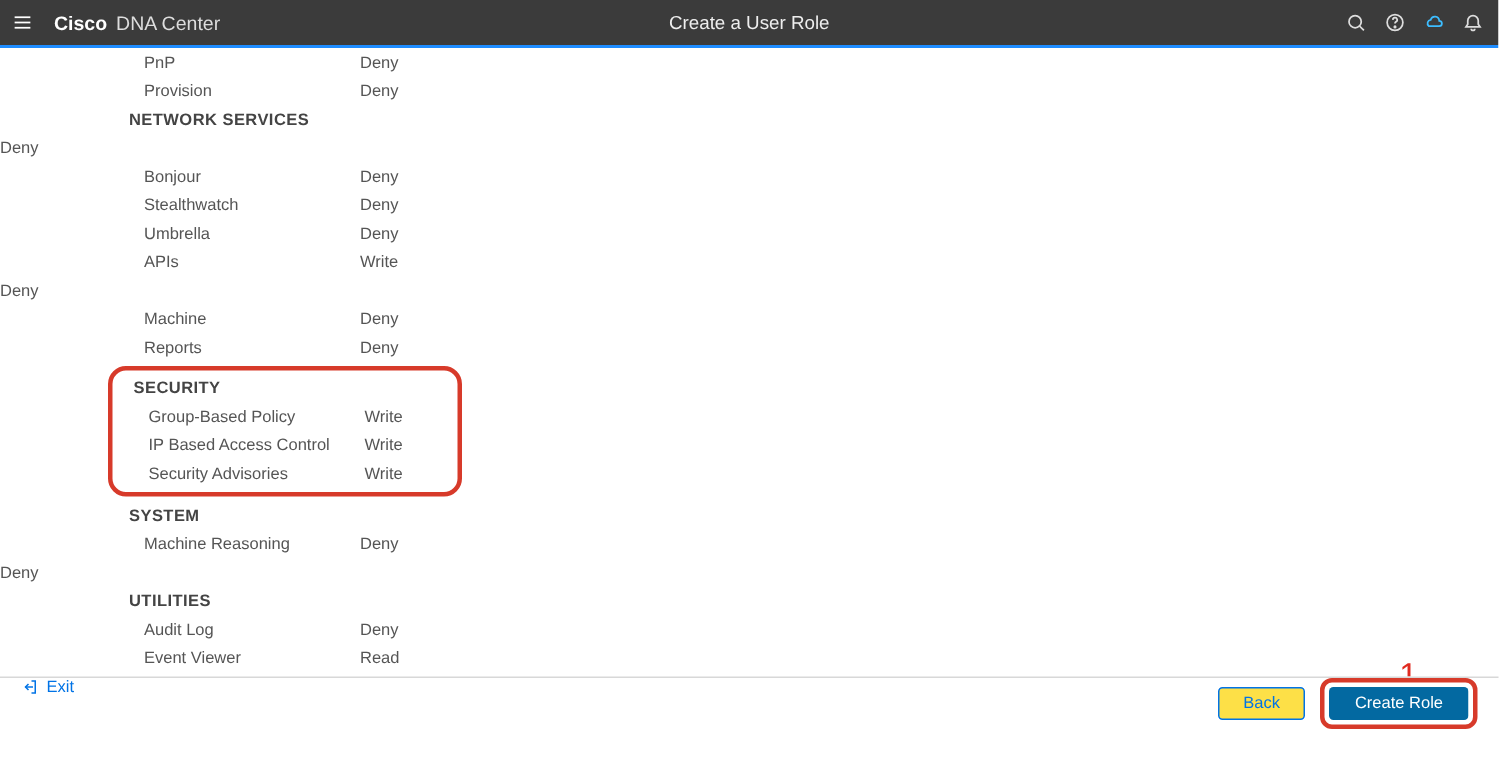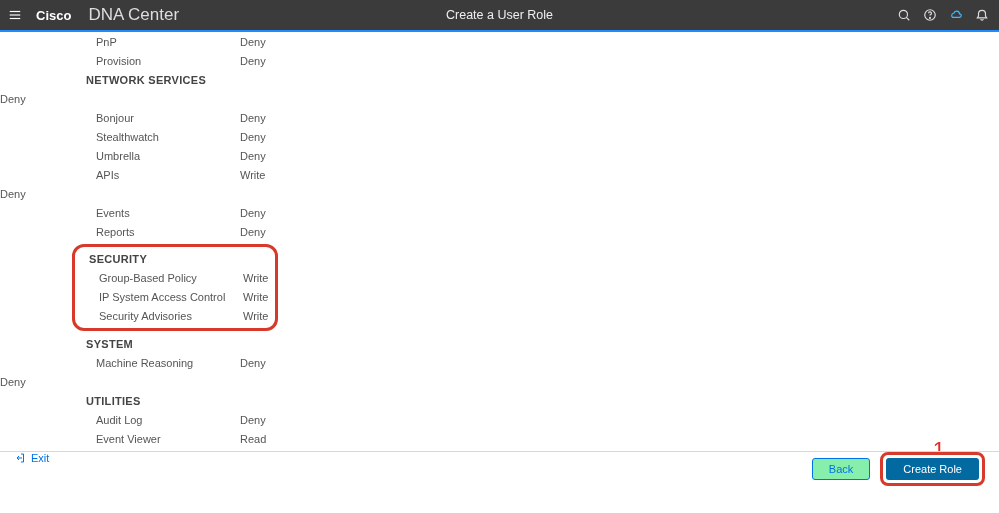--- a/index.html
+++ b/index.html
@@ -9,23 +9,23 @@
     height: 30px;
     background: #3b3b3b;
     color: #fff;
     display: flex;
     align-items: center;
     position: relative;
     font-size: 12px;
   }
   .menu-icon { width: 30px; display: flex; align-items: center; justify-content: center; cursor: pointer; }
   .menu-icon svg { stroke: #fff; }
-  .brand { display: flex; align-items: baseline; gap: 17px; margin-left: 6px; }
+  .brand { display: flex; align-items: baseline; gap: 6px; margin-left: 6px; }
   .brand-strong { font-weight: 700; font-size: 13px; }
-  .brand-light { font-weight: 400; font-size: 17px; color: #ddd; }
+  .brand-light { font-weight: 400; font-size: 13px; color: #ddd; }
   .page-title { position: absolute; left: 50%; transform: translateX(-50%); font-size: 12.5px; color: #eee; }
   .topbar-icons { position: absolute; right: 10px; display: flex; gap: 12px; align-items: center; }
   .topbar-icons .ticon { width: 14px; height: 14px; display: flex; align-items: center; justify-content: center; cursor: pointer; }
   .blue-accent { height: 2px; background: #1e8cff; }
   
   .content {
     position: absolute;
     top: 32px;
     left: 0; right: 0; bottom: 45px;
     overflow: hidden;
@@ -50,21 +50,21 @@
     font-size: 11px;
     color: #555;
   }
   .row .label { padding-left: 96px; flex: 0 0 240px; }
   .row .perm { flex: 0 0 60px; }
   
   .highlight-box {
     border: 3px solid #d73a2a;
     border-radius: 12px;
     margin: 3px 0 3px 72px;
-    width: 206px;
+    width: 236px;
     padding: 2px 0 3px 0;
   }
   .highlight-box .section-header { padding-left: 14px; }
   .highlight-box .row .label { padding-left: 24px; flex: 0 0 168px; }
   .highlight-box .row .perm { flex: 0 0 30px; }
   
   .anno-number {
     position: absolute;
     right: 54px;
     bottom: 50px;
@@ -100,21 +100,21 @@
     padding: 0 16px;
     font-size: 11px;
     border-radius: 3px;
     display: flex;
     align-items: center;
     justify-content: center;
     cursor: pointer;
     border: 1px solid transparent;
   }
   .btn-secondary {
-    background: #86efac;
+    background: #fde047;
     color: #0073e6;
     border: 1px solid #0073e6;
   }
   .btn-primary {
     background: #0369a1;
     color: #fff;
   }
   .create-highlight {
     border: 3px solid #d73a2a;
     border-radius: 8px;
@@ -194,35 +194,35 @@
         <div class="perm">Deny</div>
       </div>
       <div class="row">
         <div class="label">APIs</div>
         <div class="perm">Write</div>
       </div>
       <div class="row">
         <div class="perm">Deny</div>
       </div>
       <div class="row">
-        <div class="label">Events</div>
+        <div class="label">Machine</div>
         <div class="perm">Deny</div>
       </div>
       <div class="row">
         <div class="label">Reports</div>
         <div class="perm">Deny</div>
       </div>
       <div class="highlight-box">
         <div class="section-header">SECURITY</div>
         <div class="row">
           <div class="label">Group-Based Policy</div>
           <div class="perm">Write</div>
         </div>
         <div class="row">
-          <div class="label">IP System Access Control</div>
+          <div class="label">IP Based Access Control</div>
           <div class="perm">Write</div>
         </div>
         <div class="row">
           <div class="label">Security Advisories</div>
           <div class="perm">Write</div>
         </div>
       </div>
       <div class="section-header">SYSTEM</div>
       <div class="row">
         <div class="label">Machine Reasoning</div>

